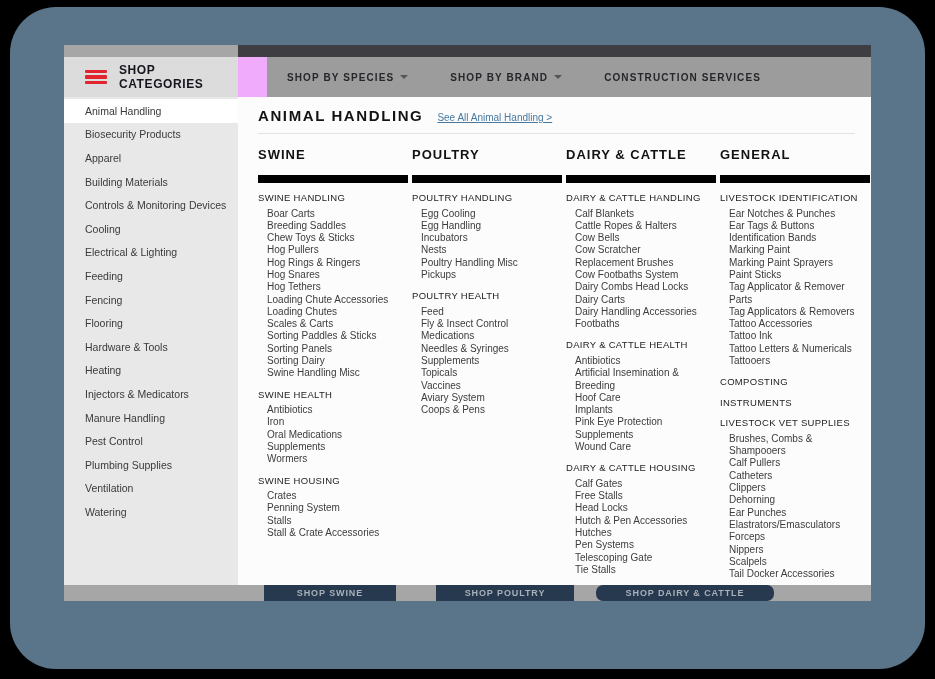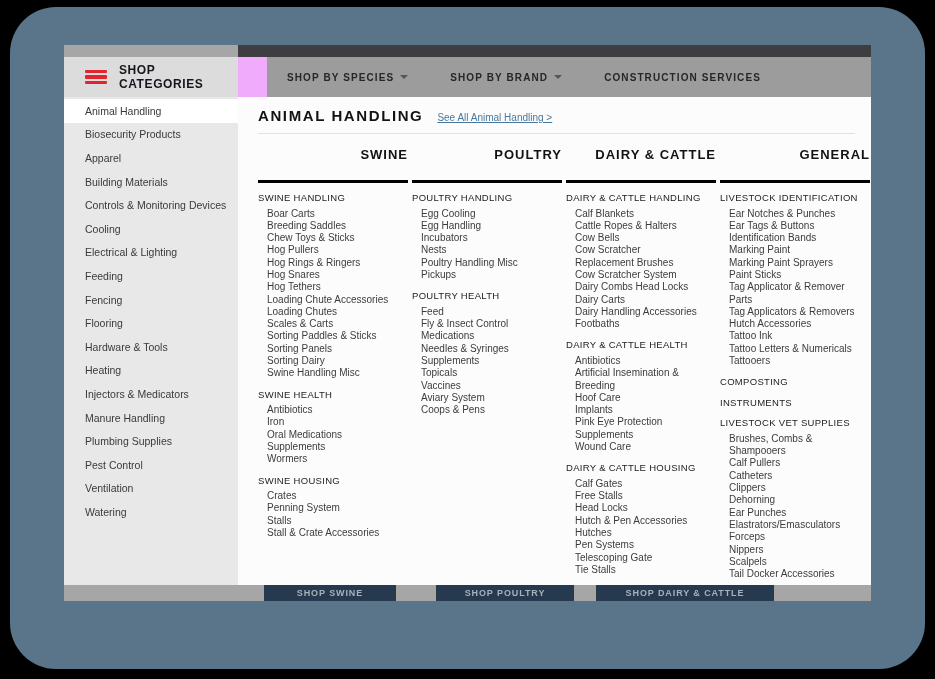--- a/index.html
+++ b/index.html
@@ -54,42 +54,42 @@
   .title-row {
     display:flex; align-items:baseline; gap:14px;
     padding-bottom:9px; border-bottom:1px solid #e2e2e2; margin-right:16px;
   }
   .page-title { font-size:15px; font-weight:bold; letter-spacing:1.6px; color:#121212; white-space:nowrap; }
   .see-all { font-size:10px; color:#47789f; text-decoration:underline; cursor:pointer; white-space:nowrap; }
   .columns { display:flex; gap:4px; padding-top:13px; }
   .col { width:150px; box-sizing:border-box; }
   .col-title {
     font-size:13px; font-weight:bold; letter-spacing:1px; color:#121212;
-    border-bottom:3px solid #000000; padding-bottom:18px; cursor:pointer;text-align:right;
+    border-bottom:8px solid #000000; padding-bottom:13px; cursor:pointer;
   }
   .section { margin-top:9px; }
   .sec-heading {
     font-size:9.5px; font-weight:normal; letter-spacing:.3px; color:#1c1c1c;
     line-height:11.5px; cursor:pointer;
   }
   .sec-items { list-style:none; margin:4px 0 0 0; padding:0 0 0 9px; }
   .menu-item {
     font-size:10px; color:#3c3c3c; line-height:12.3px; cursor:pointer;
   }
   
   .footerband { height:16px; background:#a6a6a6; position:relative; }
   .shop-btn {
     position:absolute; top:0; height:16px; background:#27394e;
     color:#a9b1ba; font-size:9px; font-weight:bold; letter-spacing:.9px;
     display:flex; align-items:center; justify-content:center; box-sizing:border-box;
     cursor:pointer; white-space:nowrap;
   }
   .shop-btn.b0 { left:200px; width:132px; }
   .shop-btn.b1 { left:372px; width:138px; }
-  .shop-btn.b2 { left:532px; width:178px; }
+  .shop-btn.b2 { left:532px; width:178px;border-radius:7px; }
 </style>
 </head>
 <body>
 
 <div class="shell"></div>
 
 <div class="viewport">
 
   <div class="topstrip">
     <div class="topstrip-left"></div>
@@ -146,23 +146,23 @@
   <div class="side-item">Flooring</div>
 
   <div class="side-item">Hardware &amp; Tools</div>
 
   <div class="side-item">Heating</div>
 
   <div class="side-item">Injectors &amp; Medicators</div>
 
   <div class="side-item">Manure Handling</div>
 
+  <div class="side-item">Pest Control</div>
+
   <div class="side-item">Plumbing Supplies</div>
-
-  <div class="side-item">Pest Control</div>
 
   <div class="side-item">Ventilation</div>
 
   <div class="side-item">Watering</div>
 </div>
     <div class="main">
       <div class="title-row">
         <div class="page-title">ANIMAL HANDLING</div>
         <a class="see-all">See All Animal Handling &gt;</a>
       </div>
@@ -287,21 +287,21 @@
   <li class="menu-item">Calf Blankets</li>
 
   <li class="menu-item">Cattle Ropes &amp; Halters</li>
 
   <li class="menu-item">Cow Bells</li>
 
   <li class="menu-item">Cow Scratcher</li>
 
   <li class="menu-item">Replacement Brushes</li>
 
-  <li class="menu-item">Cow Scratcher System</li>
+  <li class="menu-item">Cow Footbaths System</li>
 
   <li class="menu-item">Dairy Combs Head Locks</li>
 
   <li class="menu-item">Dairy Carts</li>
 
   <li class="menu-item">Dairy Handling Accessories</li>
 
   <li class="menu-item">Footbaths</li>
 </ul>
   </div>
@@ -363,21 +363,21 @@
   <li class="menu-item">Marking Paint</li>
 
   <li class="menu-item">Marking Paint Sprayers</li>
 
   <li class="menu-item">Paint Sticks</li>
 
   <li class="menu-item">Tag Applicator &amp; Remover Parts</li>
 
   <li class="menu-item">Tag Applicators &amp; Removers</li>
 
-  <li class="menu-item">Hutch Accessories</li>
+  <li class="menu-item">Tattoo Accessories</li>
 
   <li class="menu-item">Tattoo Ink</li>
 
   <li class="menu-item">Tattoo Letters &amp; Numericals</li>
 
   <li class="menu-item">Tattooers</li>
 </ul>
   </div>
 
   <div class="section">

